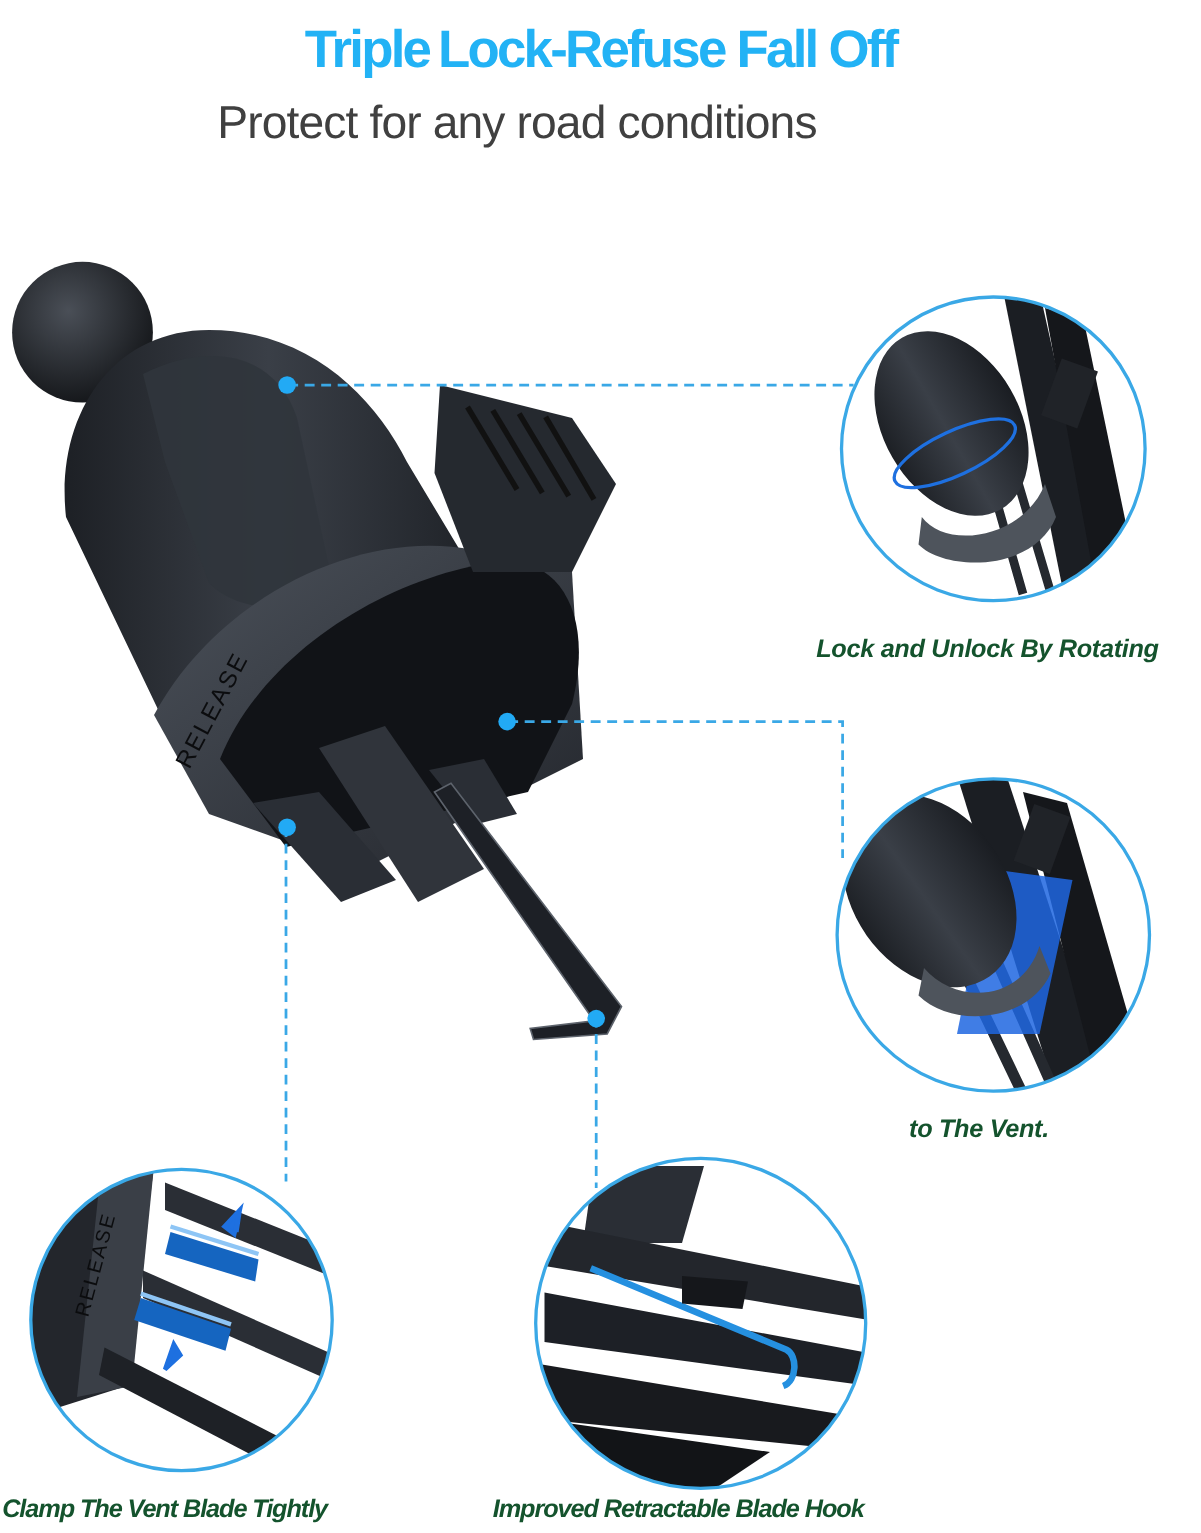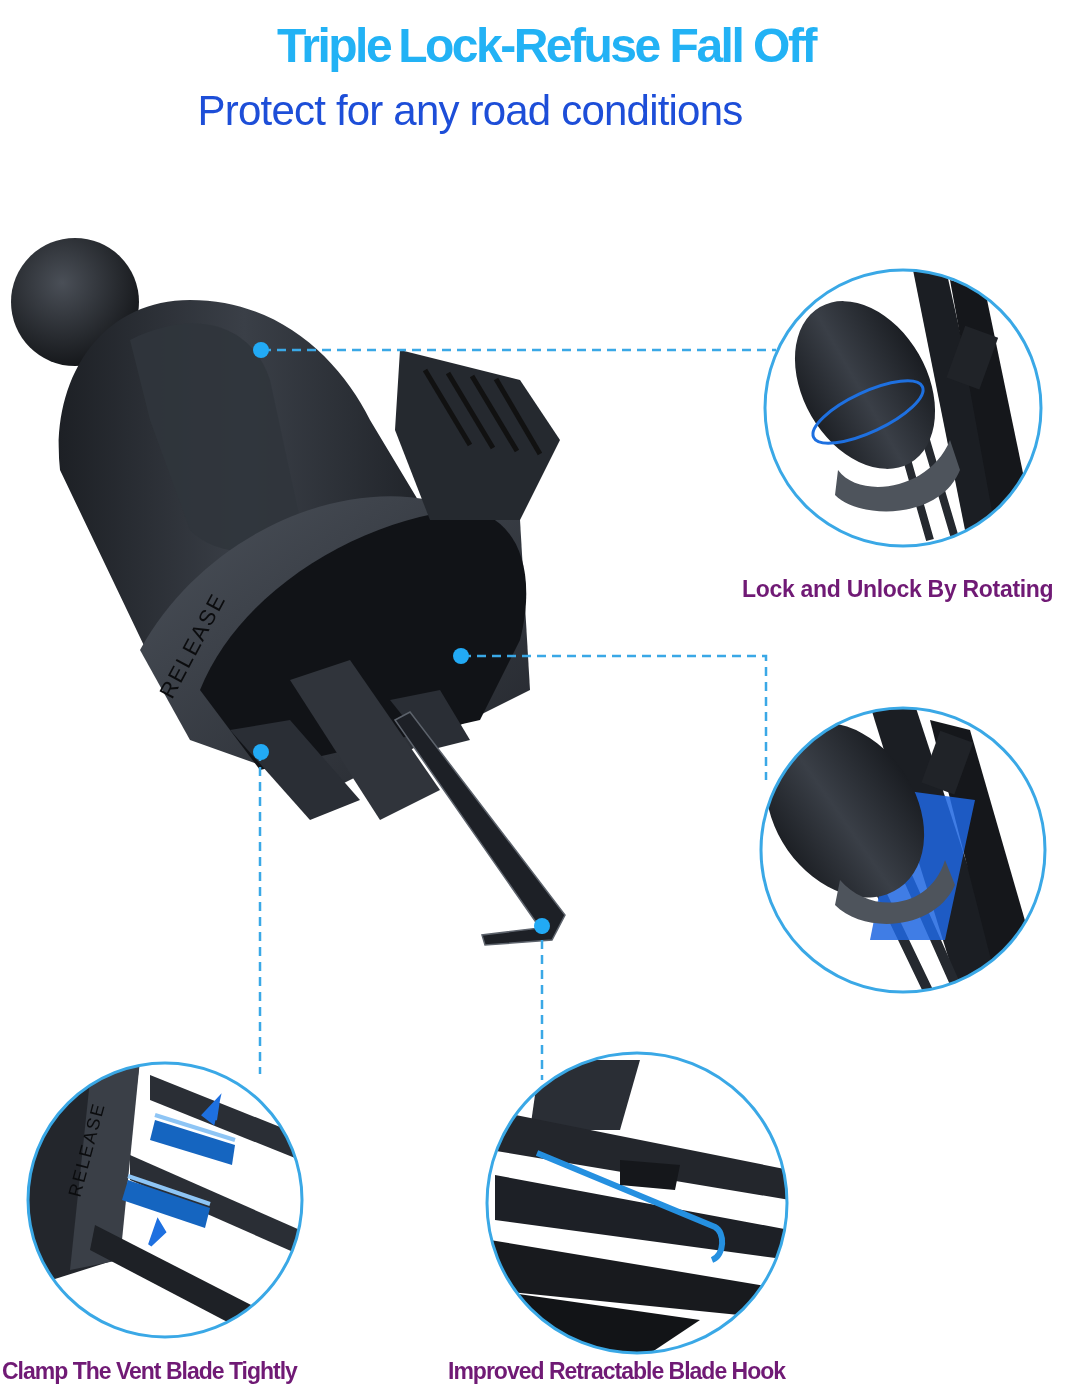--- a/index.html
+++ b/index.html
@@ -6,23 +6,23 @@
     body { width: 1092px; height: 1394px; position: relative; overflow: hidden; font-family: "Liberation Sans", "DejaVu Sans", sans-serif; }
     .abs { position: absolute; }
     .title {
       left: 0; width: 1092px; top: 6px; text-align: center;
       font-weight: 700; font-size: 48px; letter-spacing: -2.5px; line-height: 80px;
       color: #22b2f5;
     }
     .title .t1 { margin-right: 8px; }
     .subtitle {
       left: 0; width: 940px; top: 86px; text-align: center;
-      font-size: 42px; line-height: 50px; color: #1d4ed8; letter-spacing: -0.8px;
+      font-size: 42px; line-height: 50px; color: #404040; letter-spacing: -0.8px;
     }
-    .caption { font-weight: 700; color: #701a75; font-size: 23px; line-height: 30px; letter-spacing: -0.3px; white-space: nowrap; }
+    .caption { font-weight: 700; color: #14532d; font-size: 23px; line-height: 30px; letter-spacing: -0.3px; white-space: nowrap; font-style: italic; }
     .cap-rotate { left: 742px; top: 574px; }
     .cap-vent { left: 770px; top: 1011px; width: 240px; text-align: center; }
     .cap-clamp { left: 2px; top: 1356px; letter-spacing: -1px; text-align: center; }
     .cap-hook { left: 448px; top: 1356px; letter-spacing: -1px; }
     svg.art { position: absolute; left: 0; top: 0; }
   </style>
 </head>
 <body>
 
 <div class="abs title">
@@ -154,15 +154,16 @@
       <path d="M490 1290 L700 1320 L640 1360 L490 1350 Z" fill="#121417"></path>
       <path d="M537 1153 L715 1227 C725 1232 725 1255 712 1260" fill="none" stroke="#2590e0" stroke-width="6"></path>
       <path d="M620 1160 L680 1165 L675 1190 L620 1185 Z" fill="#15171b"></path>
     </g>
     <circle cx="637" cy="1203" r="150" fill="none" stroke="#3aa8e6" stroke-width="3"></circle>
   </g>
 </svg>
 
 <div class="abs caption cap-rotate">Lock and Unlock By Rotating</div>
 <div class="abs caption cap-vent">
+  <div>to The Vent.</div>
 </div>
 <div class="abs caption cap-clamp">Clamp The Vent Blade Tightly</div>
 <div class="abs caption cap-hook">Improved Retractable Blade Hook</div>
 
 </body></html>

